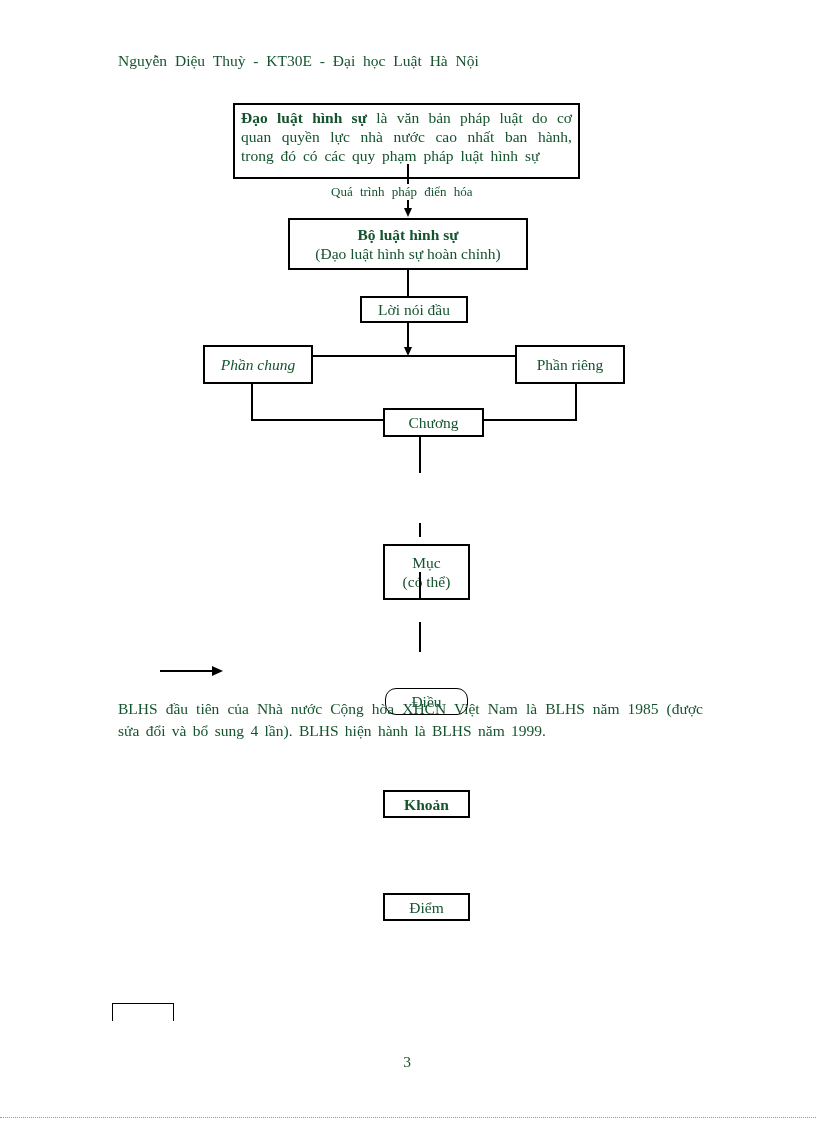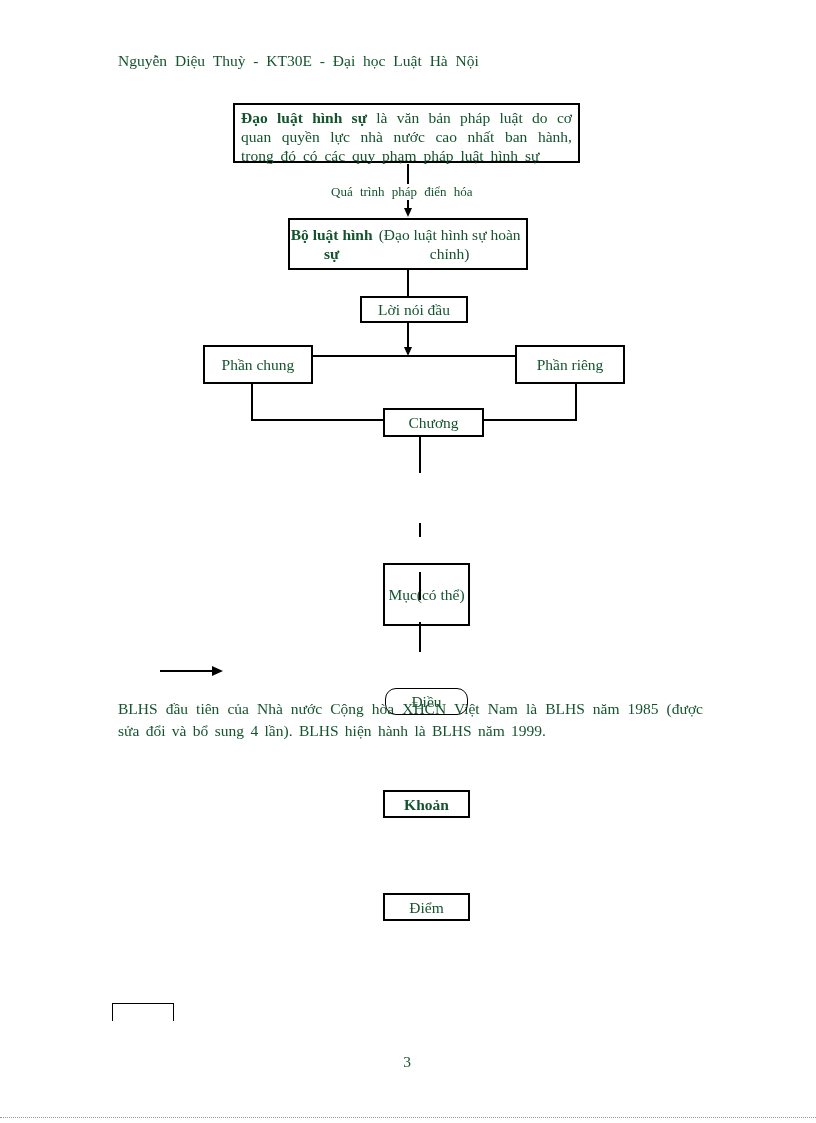--- a/index.html
+++ b/index.html
@@ -20,20 +20,21 @@
   }
   .fbox {
     border: 2px solid #000000;
     background: #ffffff;
     box-sizing: border-box;
     font-size: 15.5px;
     line-height: 19px;
   }
   .fbox.center {
     display: flex;
+    flex-direction: column;
     align-items: center;
     justify-content: center;
     text-align: center;
   }
   .def-box {
     padding: 3px 6px 2px 6px;
     text-align: justify;
     word-spacing: 3px;
     line-height: 19px;
   }
@@ -87,55 +88,55 @@
   .page-number { font-size: 15.5px; text-align: center; }
   .dotted-rule { height: 0; border-top: 1px dotted #9a9a9a; }
 </style>
 </head>
 <body>
 
 <div class="page">
 
   <div class="abs header-line" style="left:118px; top:52px;">Nguyễn Diệu Thuỳ - KT30E - Đại học Luật Hà Nội</div>
 
-  <div class="abs fbox def-box" style="left:233px; top:103px; width:347px; height:60px;"><span class="bold">Đạo luật hình sự</span><span> là văn bản pháp luật do cơ quan quyền lực nhà nước cao nhất ban hành, trong đó có các quy phạm pháp luật hình sự</span></div>
+  <div class="abs fbox def-box" style="left:233px; top:103px; width:347px; height:76px;"><span class="bold">Đạo luật hình sự</span><span> là văn bản pháp luật do cơ quan quyền lực nhà nước cao nhất ban hành, trong đó có các quy phạm pháp luật hình sự</span></div>
 
   <div class="abs vline" style="left:407px; top:164px; height:45px;"></div>
   <div class="abs arrow-down" style="left:404px; top:208px;"></div>
 
   <div class="abs process-label" style="left:328px; top:184px;">Quá trình pháp điển hóa</div>
 
   <div class="abs fbox center" style="left:288px; top:218px; width:240px; height:52px;">
     <div class="bold">Bộ luật hình sự</div>
     <div>(Đạo luật hình sự hoàn chỉnh)</div>
   </div>
 
   <div class="abs vline" style="left:407px; top:270px; height:26px;"></div>
 
   <div class="abs fbox center" style="left:360px; top:296px; width:108px; height:27px;">Lời nói đầu</div>
 
   <div class="abs vline" style="left:407px; top:323px; height:25px;"></div>
   <div class="abs arrow-down" style="left:404px; top:347px;"></div>
 
   <div class="abs hline" style="left:313px; top:355px; width:202px;"></div>
 
-  <div class="abs fbox center" style="left:203px; top:345px; width:110px; height:39px;">Phần chung</div>
+  <div class="abs fbox center" style="left:203px; top:345px; width:110px; height:39px;font-style:italic;">Phần chung</div>
   <div class="abs fbox center" style="left:515px; top:345px; width:110px; height:39px;">Phần riêng</div>
 
   <div class="abs vline" style="left:251px; top:384px; height:37px;"></div>
   <div class="abs hline" style="left:251px; top:419px; width:132px;"></div>
   <div class="abs vline" style="left:575px; top:384px; height:37px;"></div>
   <div class="abs hline" style="left:470px; top:419px; width:107px;"></div>
 
   <div class="abs fbox center" style="left:383px; top:408px; width:101px; height:29px;">Chương</div>
 
   <div class="abs vline" style="left:419px; top:437px; height:36px;"></div>
   <div class="abs vline" style="left:419px; top:523px; height:14px;"></div>
 
-  <div class="abs fbox center" style="left:383px; top:563px; width:87px; height:63px;">
+  <div class="abs fbox center" style="left:383px; top:544px; width:87px; height:56px;">
     <div>Mục</div>
     <div>(có thể)</div>
   </div>
   <div class="abs vline" style="left:419px; top:572px; height:28px;"></div>
   <div class="abs vline" style="left:419px; top:622px; height:30px;"></div>
 
   <div class="abs hline" style="left:160px; top:670px; width:53px;"></div>
   <div class="abs arrow-right" style="left:212px; top:666px;"></div>
 
   <div class="abs paragraph" style="left:118px; top:698px; width:585px;">BLHS đầu tiên của Nhà nước Cộng hòa XHCN Việt Nam là BLHS năm 1985 (được sửa đổi và bổ sung 4 lần). BLHS hiện hành là BLHS năm 1999.</div>

